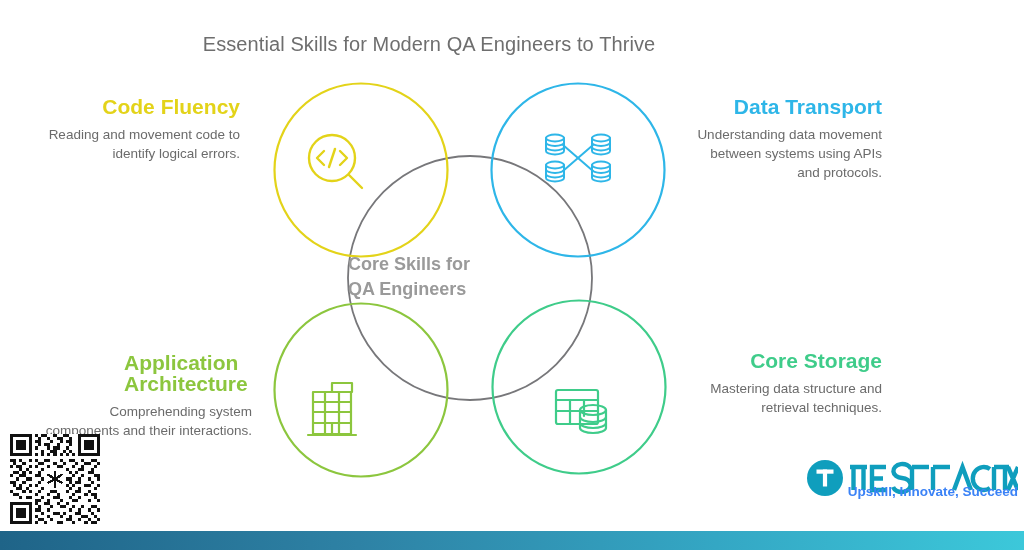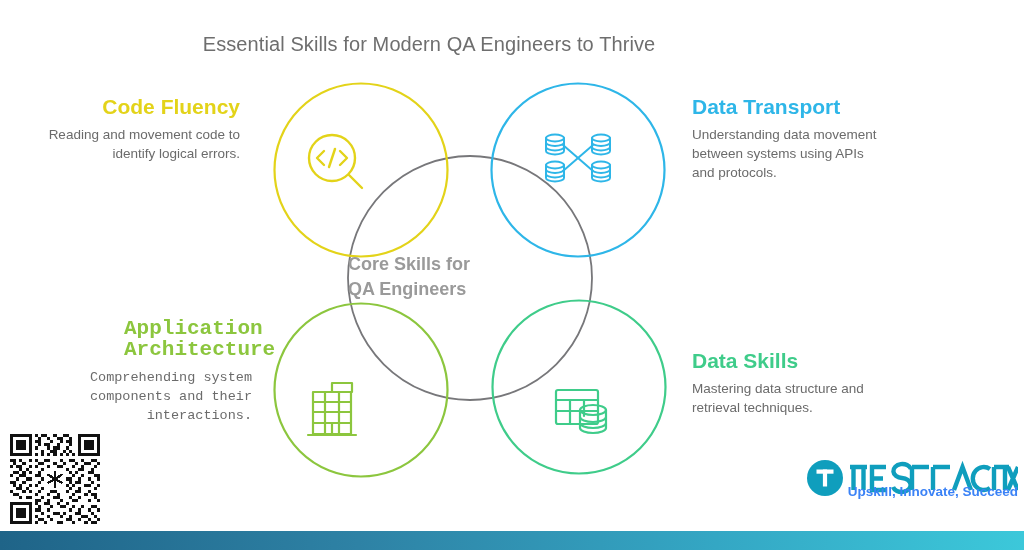--- a/index.html
+++ b/index.html
@@ -41,27 +41,27 @@
     font-weight:bold;
     line-height:21px;
   }
   .block p{
     margin:0;
     font-size:13.5px;
     line-height:19px;
     color:#6b6b6b;
   }
   .r-align{text-align:right;}
-  .l-align{text-align:left;}
+  .l-align{text-align:right;}
 
   #blk-code{left:40px;top:96px;width:200px;}
   #blk-code h3{color:#e3d319;}
   #blk-transport{left:692px;top:96px;width:190px;}
   #blk-transport h3{color:#2eb6e8;}
-  #blk-arch{left:40px;top:318px;width:212px;font-family:Liberation Mono, monospace;}
+  #blk-arch{left:40px;top:352px;width:212px;}
   #blk-arch h3{color:#8cc63e;text-align:left;padding-left:84px;}
   #blk-storage{left:692px;top:350px;width:190px;}
   #blk-storage h3{color:#3fcc8a;}
 
   
   .qr{position:absolute;left:10px;top:434px;width:90px;height:90px;}
 
   
   .logo{position:absolute;left:806px;top:458px;width:212px;height:42px;}
   .tagline{
@@ -191,21 +191,21 @@
 
   <div class="block r-align" id="blk-arch">
     <h3>
       <span>Application</span><br>
       <span>Architecture</span>
     </h3>
     <p>Comprehending system components and their interactions.</p>
   </div>
 
   <div class="block l-align" id="blk-storage">
-    <h3>Data Skills</h3>
+    <h3>Core Storage</h3>
     <p>Mastering data structure and retrieval techniques.</p>
   </div>
 
   <div class="qr">
     <svg width="90" height="90" viewBox="0 0 29 29" shape-rendering="crispEdges" xmlns="http://www.w3.org/2000/svg">
       <rect width="29" height="29" fill="#ffffff"></rect>
       <g fill="#111111">
 
         <rect x="0" y="0" width="7" height="1"></rect>
           <rect x="0" y="6" width="7" height="1"></rect>

